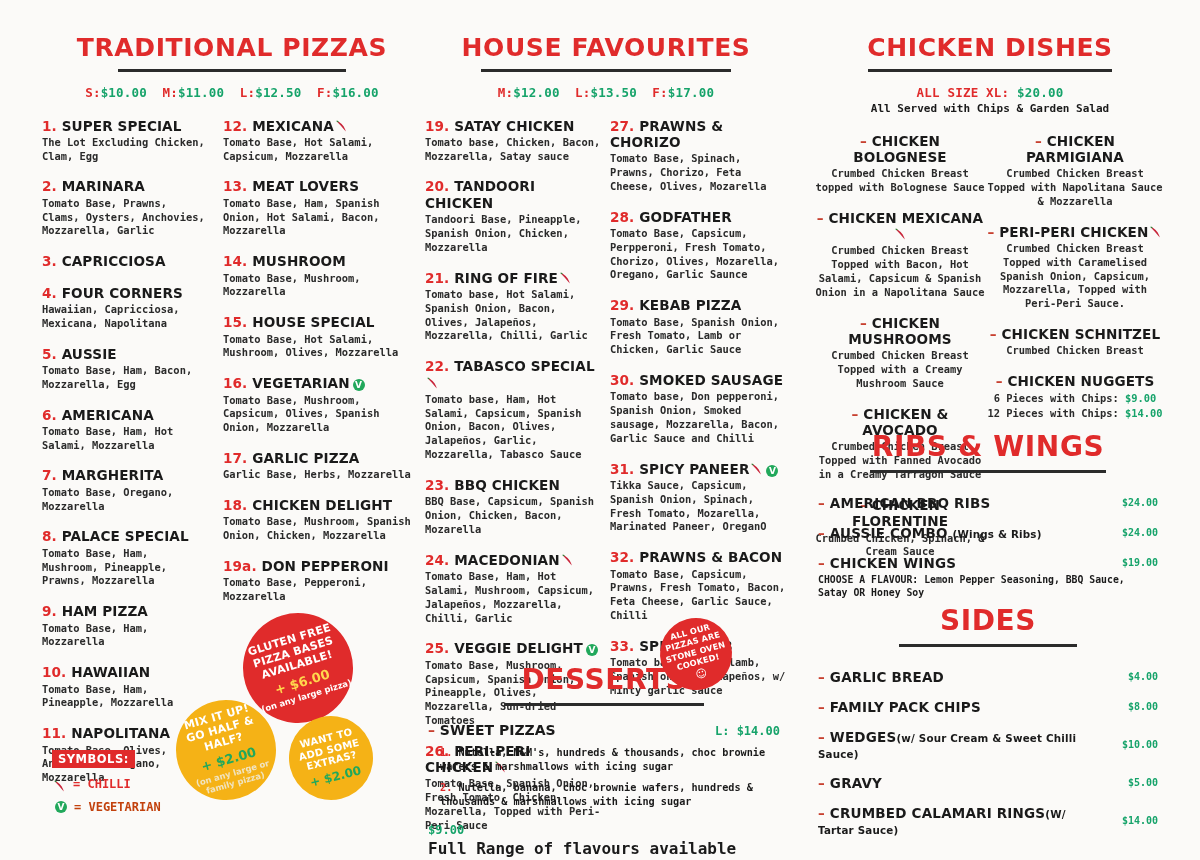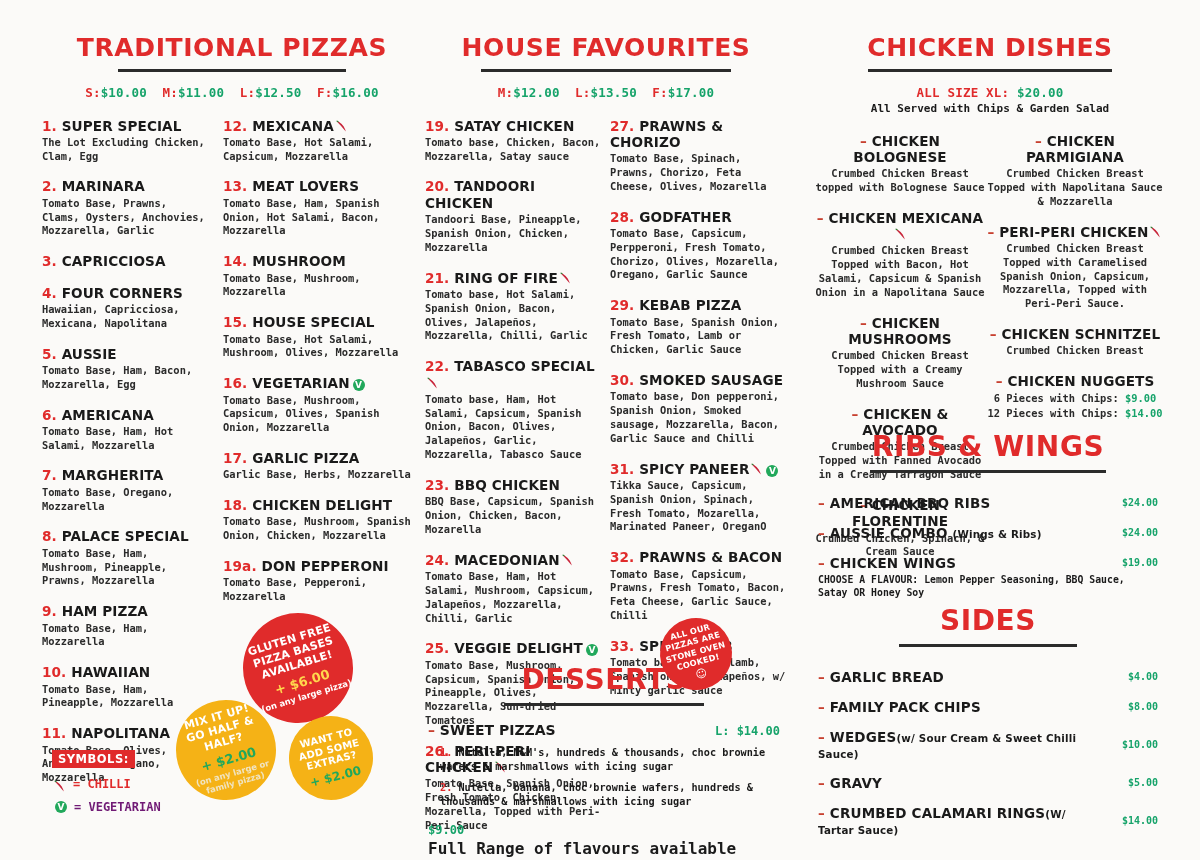--- a/index.html
+++ b/index.html
@@ -161,21 +161,21 @@
     font-family: "DejaVu Sans", sans-serif;
     font-weight: bold; font-size: 11.5px;
     padding: 2px 6px 2px 6px;
     letter-spacing: .5px;
   }
   .sym-row {
     display: flex; align-items: center; gap: 7px;
     margin-top: 9px; font-weight: bold; font-size: 12px;
   }
   .sym-row .txt-chilli { color: #e02b2b; }
-  .sym-row .txt-veg { color: #701a75; }
+  .sym-row .txt-veg { color: #c2410c; }
 
   
   .badge {
     position: absolute;
     border-radius: 50%;
     display: flex; flex-direction: column;
     align-items: center; justify-content: center;
     text-align: center;
     color: #ffffff;
     font-family: "DejaVu Sans", sans-serif;

